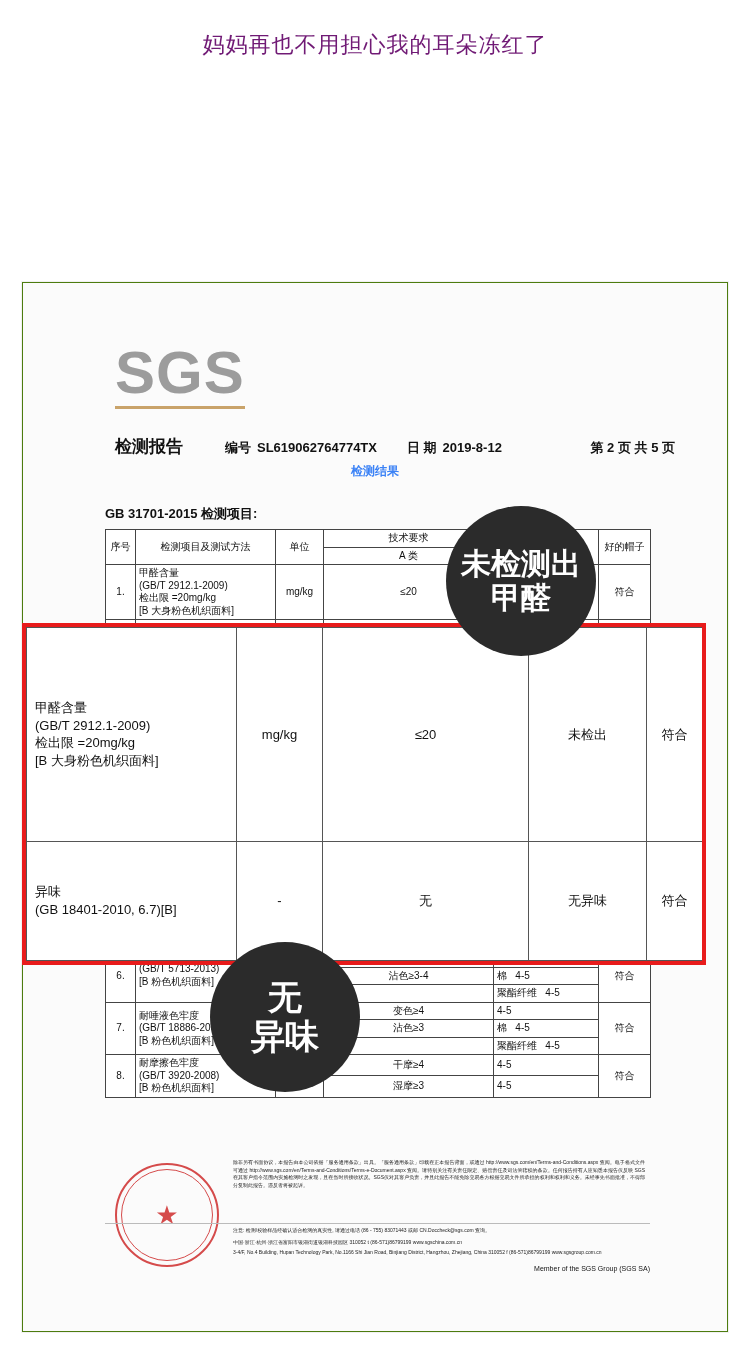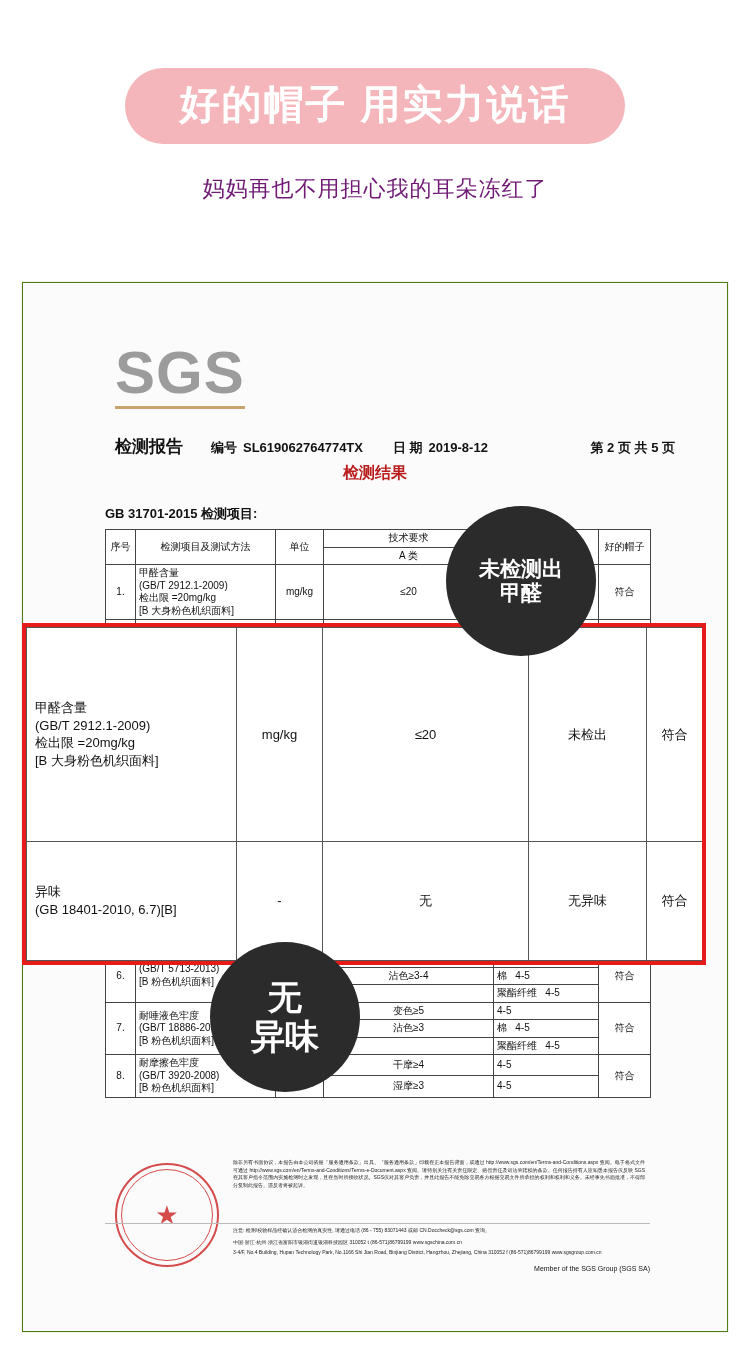--- a/index.html
+++ b/index.html
@@ -75,33 +75,33 @@
   .rpt-head {
     position: absolute;
     left: 92px;
     top: 152px;
     width: 560px;
     display: flex;
     align-items: baseline;
     font-size: 13px;
     color: #111;
   }
-  .rpt-head .big { font-size: 17px; font-weight: bold; margin-right: 28px; }
+  .rpt-head .big { font-size: 17px; font-weight: bold; margin-right: 42px; }
   .rpt-head .lbl { font-weight: bold; margin-right: 6px; }
   .rpt-head .val { margin-right: 30px; font-weight: bold; }
   .rpt-head .pg { margin-left: auto; font-weight: bold; }
 
   .rpt-result {
     position: absolute;
     left: 0; right: 0;
     top: 180px;
     text-align: center;
-    font-size: 16px;
+    font-size: 12px;
     font-weight: bold;
-    color: #b91c1c;
+    color: #3b82f6;
   }
 
   .std-title {
     position: absolute;
     left: 82px;
     top: 222px;
     font-size: 13px;
     font-weight: bold;
     color: #111;
   }
@@ -185,21 +185,21 @@
     align-items: center;
     justify-content: center;
     text-align: center;
     font-weight: bold;
     z-index: 9;
     line-height: 1.15;
   }
   .callout-1 {
     left: 446px; top: 506px;
     width: 150px; height: 150px;
-    font-size: 21px;
+    font-size: 30px;
   }
   .callout-2 {
     left: 210px; top: 942px;
     width: 150px; height: 150px;
     font-size: 34px;
   }
 
   
   .footer {
     position: absolute;
@@ -264,23 +264,20 @@
     top: 68px;
     height: 1px;
     background: #bbb;
   }
 </style>
 </head>
 <body>
 
 <div class="page">
 
-  <div class="banner-wrap">
-    <div class="banner-pill">好的帽子 用实力说话</div>
-  </div>
   <div class="banner-sub">妈妈再也不用担心我的耳朵冻红了</div>
 
   <div class="sheet">
 
     <div class="sgs-logo">SGS</div>
     <div class="sgs-underline"></div>
 
     <div class="rpt-head">
       <span class="big">检测报告</span>
       <span class="lbl">编号</span>
@@ -351,21 +348,21 @@
             &nbsp;&nbsp;<span>4-5</span>
           </td>
         </tr>
 
         <tr>
           <td class="c-no" rowspan="3">7.</td>
           <td class="c-item" rowspan="3" style="white-space:pre-line">耐唾液色牢度
 (GB/T 18886-2002)
 [B 粉色机织面料]</td>
           <td class="c-unit" rowspan="3">&nbsp;</td>
-          <td class="c-req">变色≥5</td>
+          <td class="c-req">变色≥4</td>
           <td class="c-res">4-5</td>
           <td class="c-ver" rowspan="3">符合</td>
         </tr>
         <tr>
           <td class="c-req">沾色≥3</td>
           <td class="c-res">
             <span>棉</span>
             &nbsp;&nbsp;<span>4-5</span>
           </td>
         </tr>

